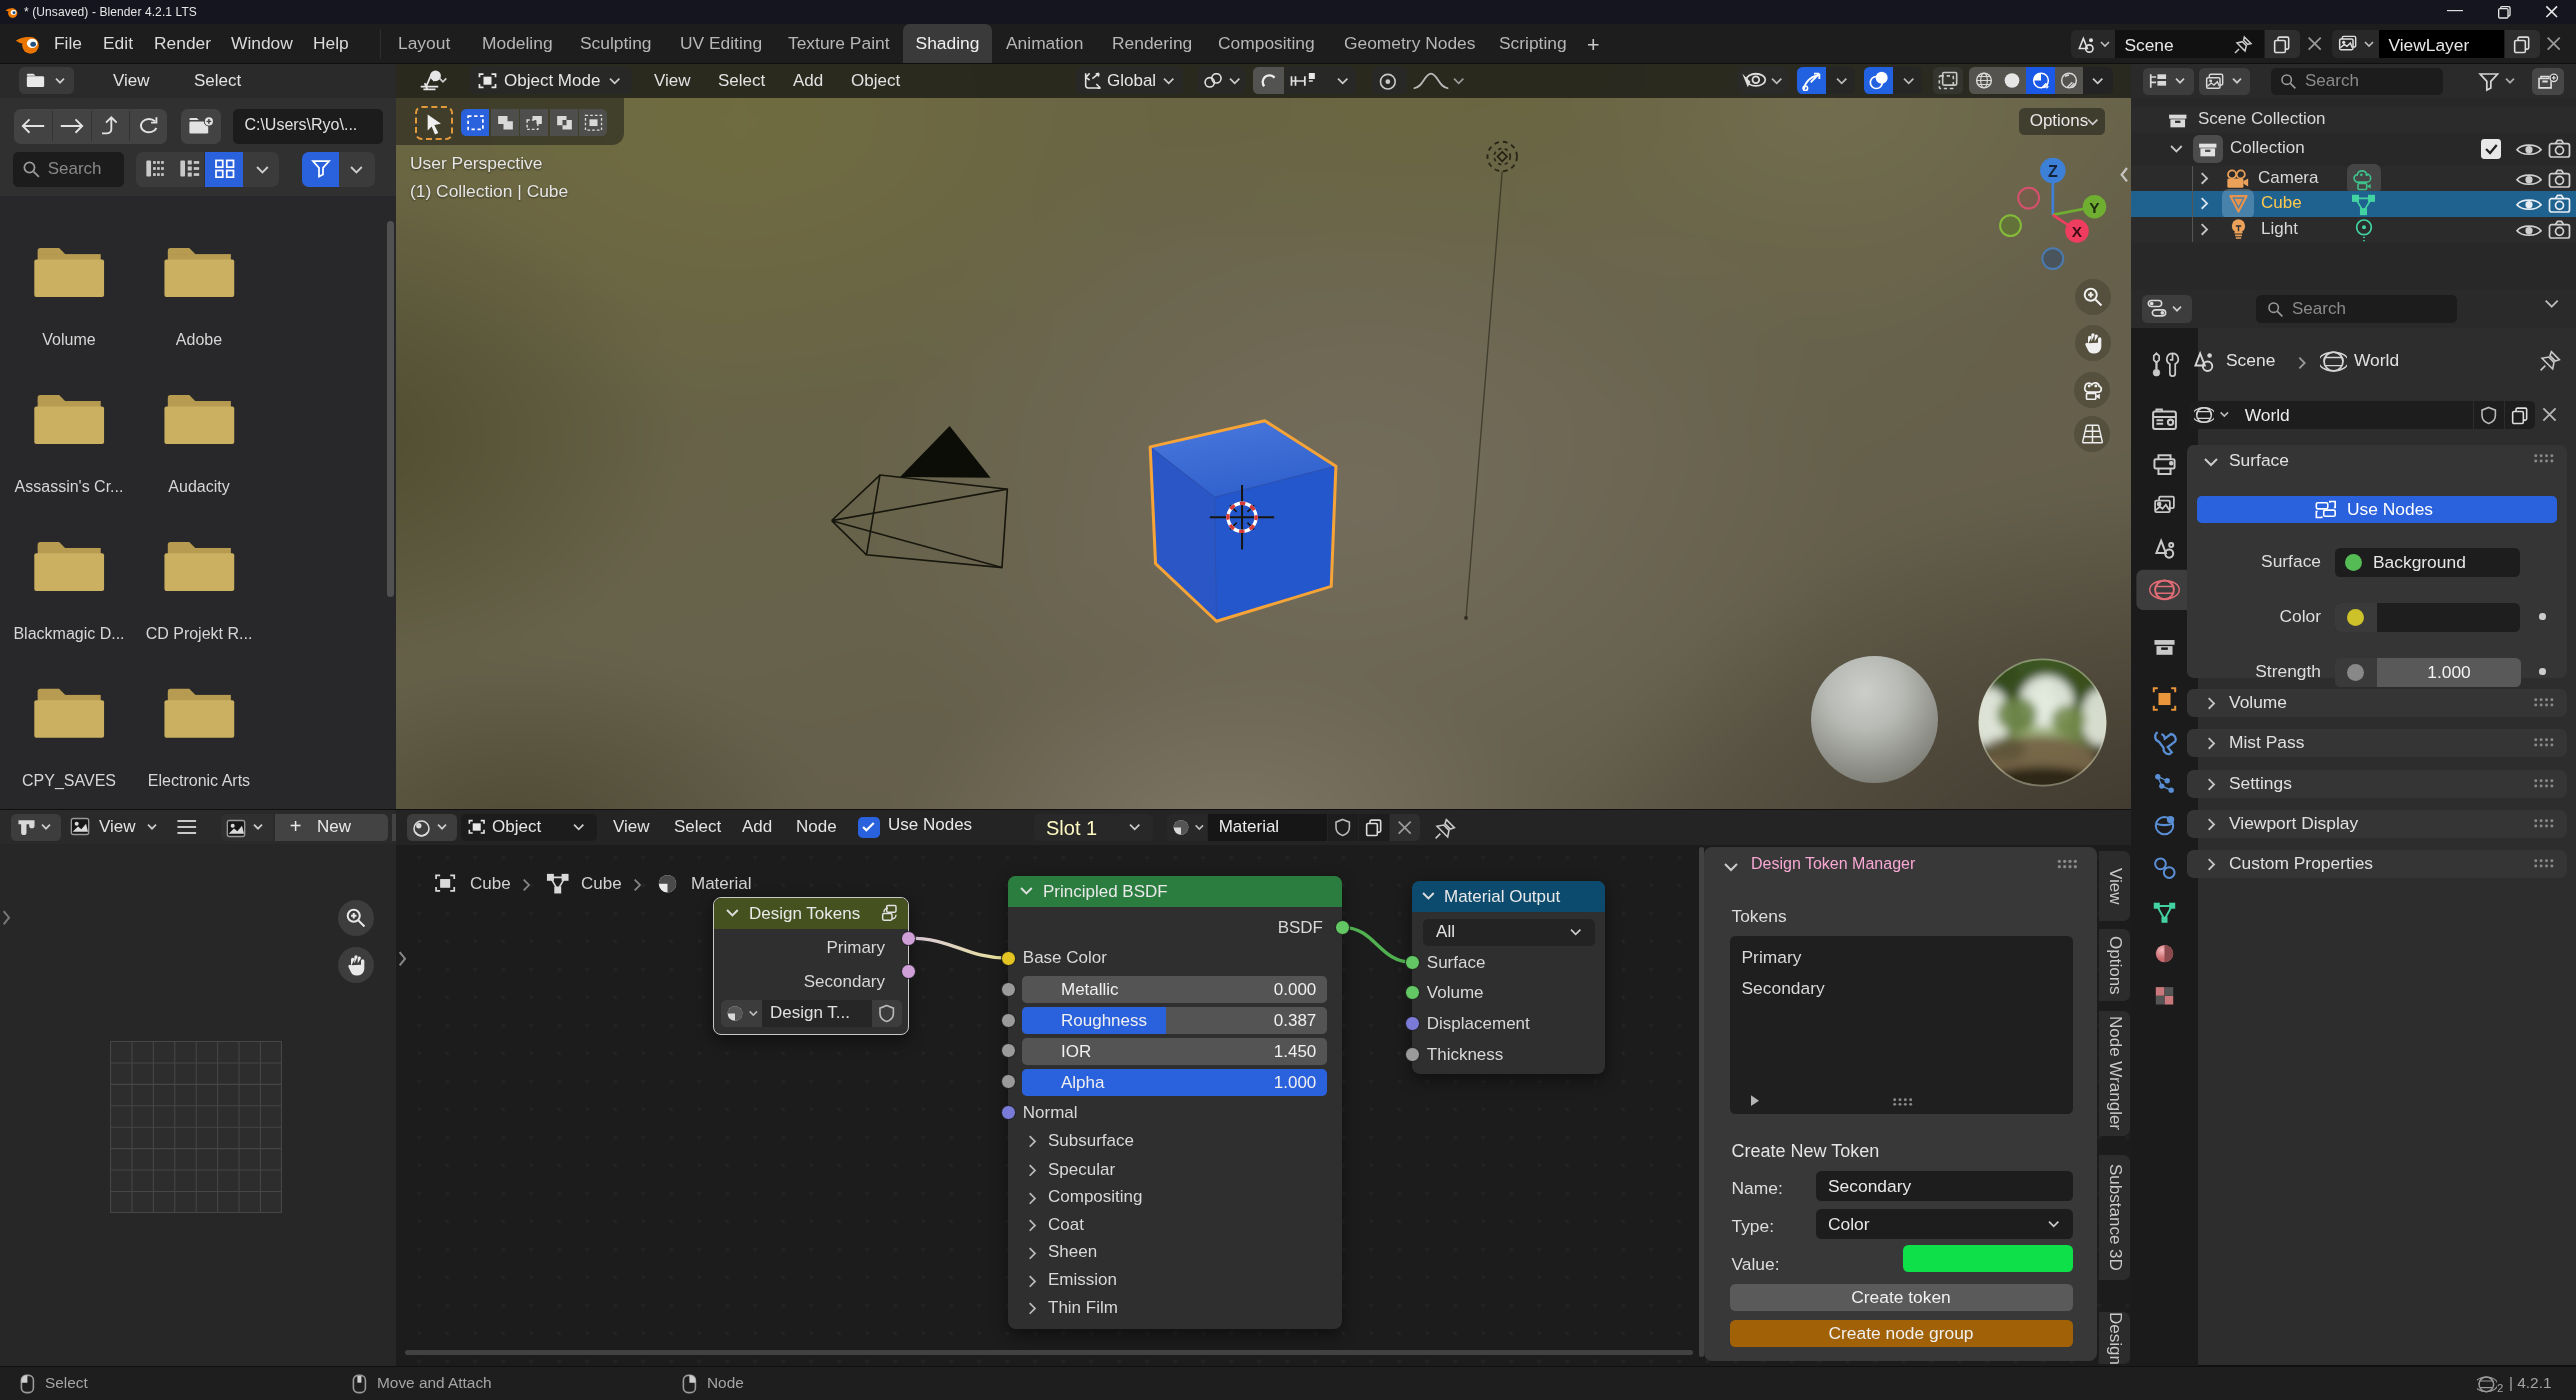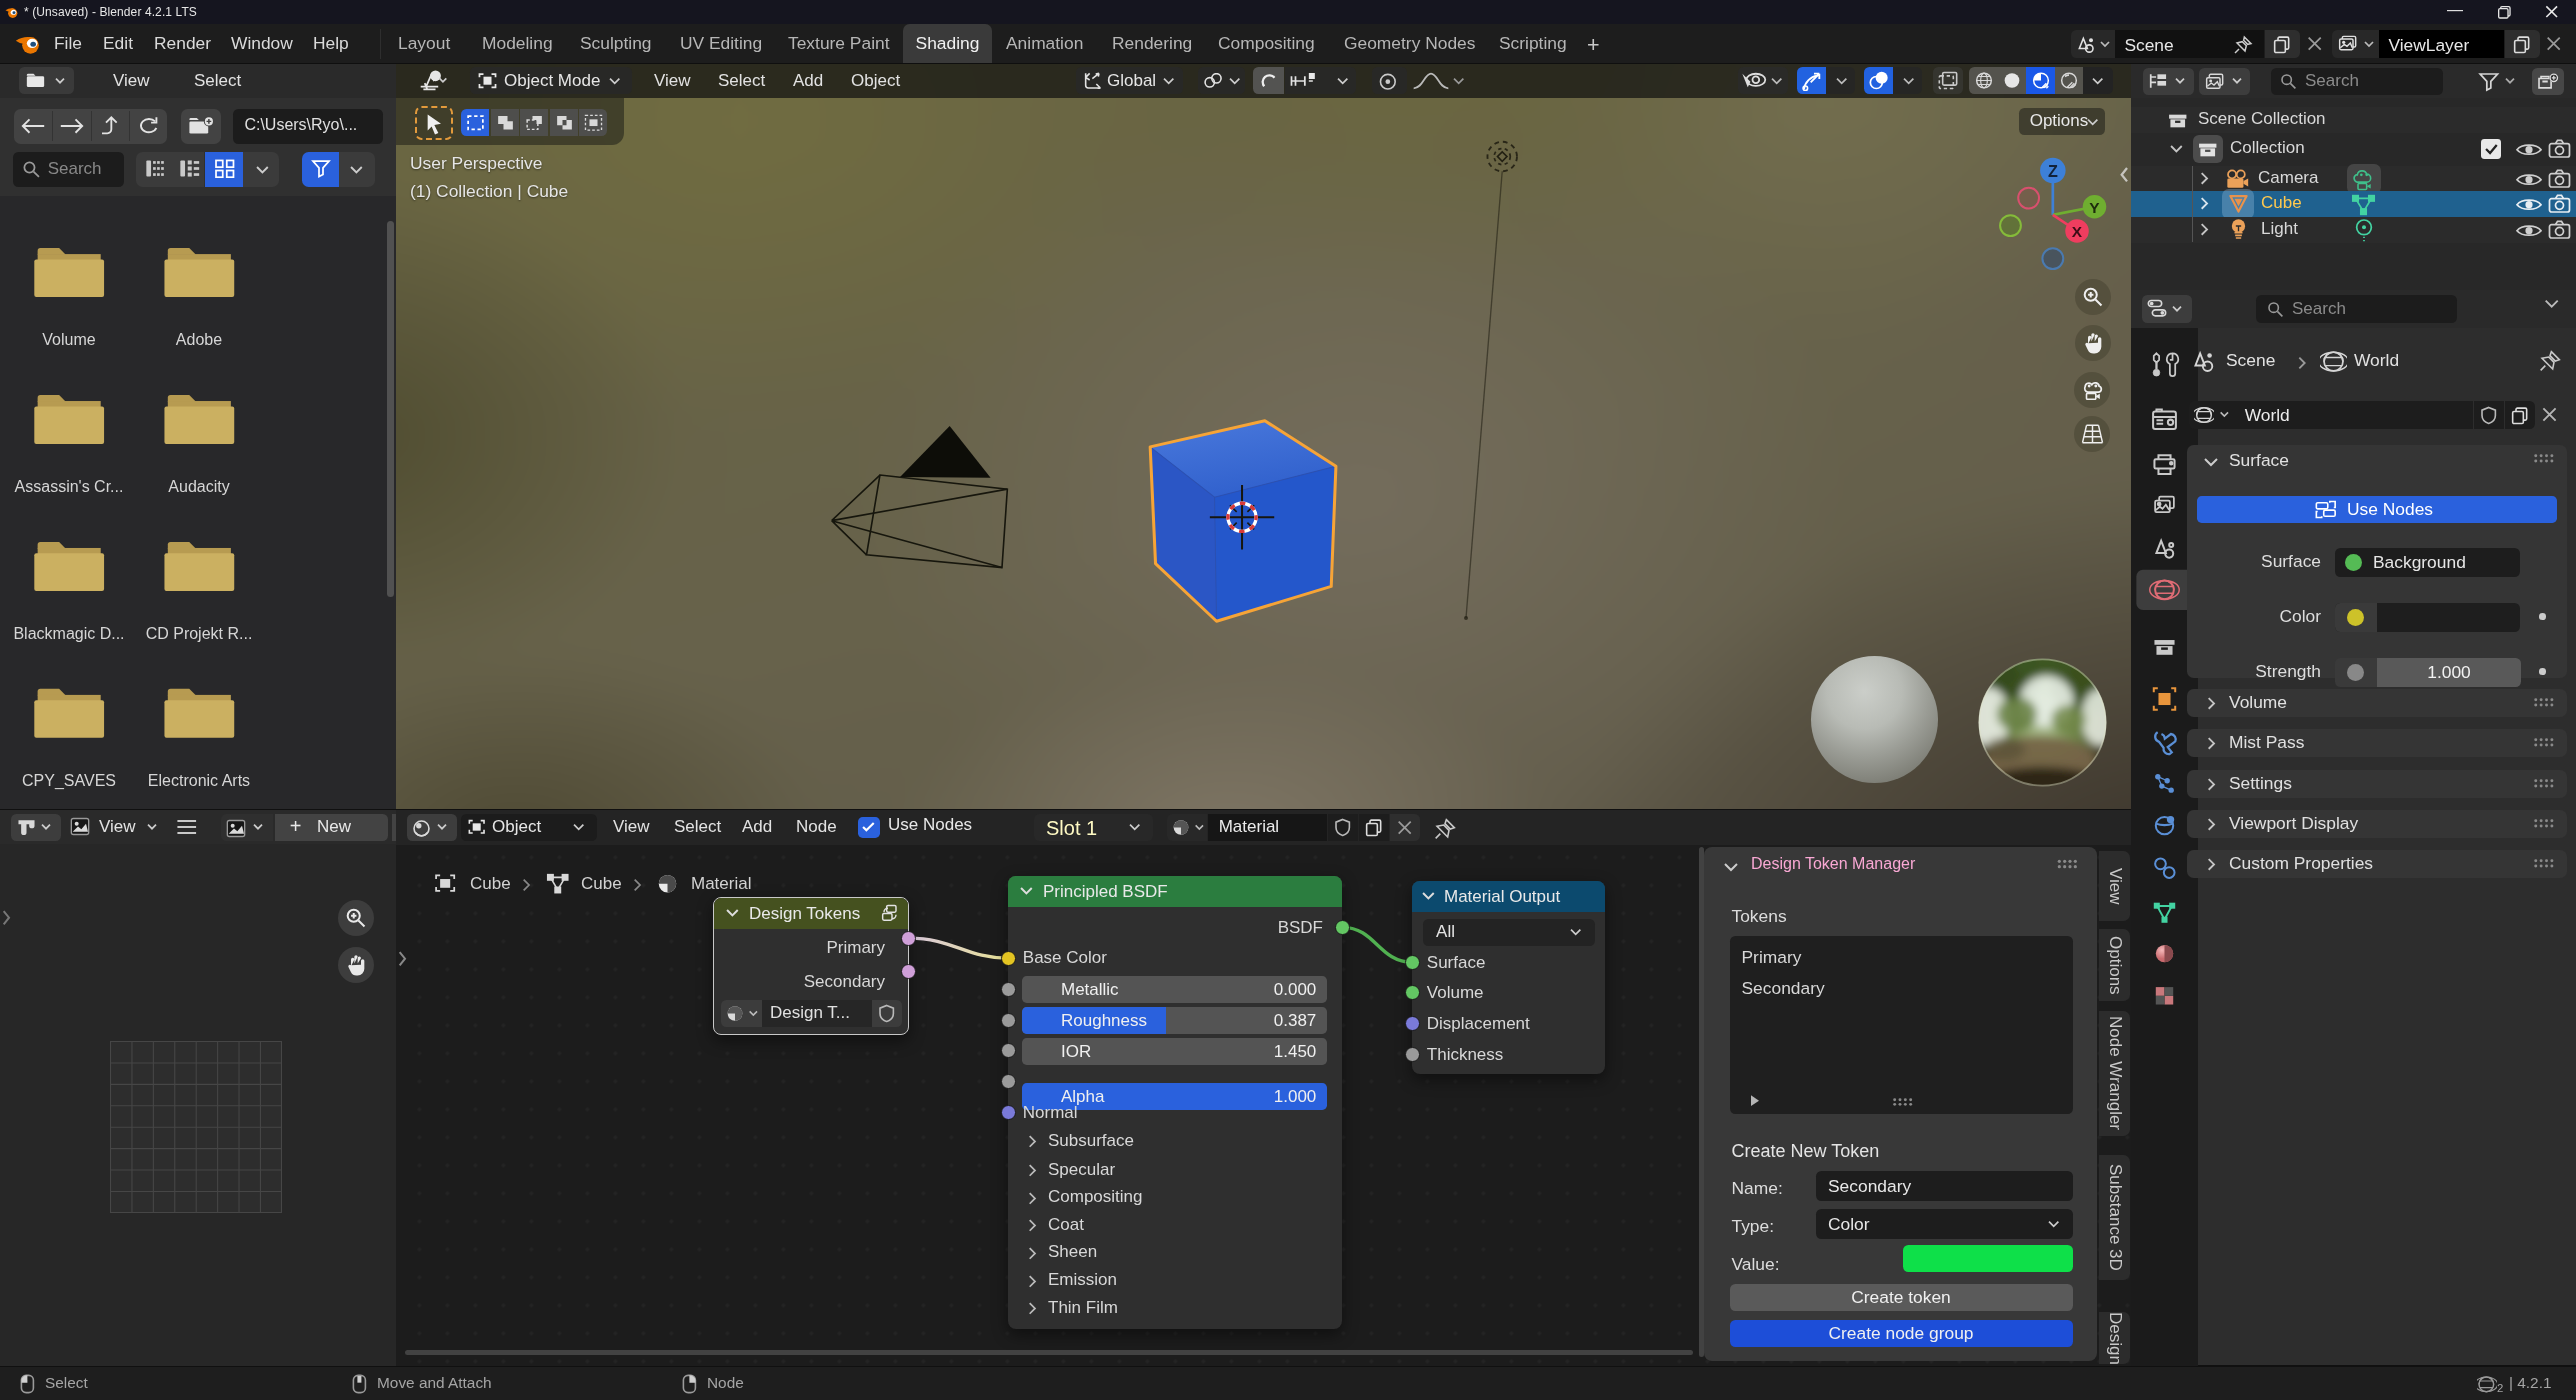--- a/index.html
+++ b/index.html
@@ -1351,21 +1351,21 @@
       </div>
     <div class="slider" style="left:14px;top:131px;width:305px;overflow:hidden">
         <div class="abs" style="left:0;top:0;width:144px;height:27px;background:#2a61dd"></div>
         <span class="abs" style="left:39px">Roughness</span>
         <span class="abs" style="right:10.7px">0.387</span>
       </div>
     <div class="slider" style="left:14px;top:162px;width:305px">
         <span class="abs" style="left:39px">IOR</span>
         <span class="abs" style="right:10.7px">1.450</span>
       </div>
-    <div class="slider" style="left:14px;top:207px;width:305px;background:#2a61dd">
+    <div class="slider" style="left:14px;top:193px;width:305px;background:#2a61dd">
         <span class="abs" style="left:39px">Alpha</span>
         <span class="abs" style="right:10.7px">1.000</span>
       </div>
     <div class="nrow" style="left:14.8px;top:227px">Normal</div>
     <div class="nrow" style="left:40px;top:255px">Subsurface</div>
     <div class="nrow" style="left:40px;top:284px">Specular</div>
     <div class="nrow" style="left:40px;top:311px">Compositing</div>
     <div class="nrow" style="left:40px;top:339px">Coat</div>
     <div class="nrow" style="left:40px;top:366px">Sheen</div>
     <div class="nrow" style="left:40px;top:394px">Emission</div>
@@ -1473,21 +1473,21 @@
       <div class="abs" style="left:12px;top:4.7px;font-size:17.4px;color:#e8e8e8">Color</div>
       <svg class="abs" style="left:231px;top:10.7px" width="13.4" height="8.7" viewBox="0 0 20 13">
           <path d="M3 2.5 L10 9.5 L17 2.5" stroke="#ccc" stroke-width="2.6" fill="none"></path>
         </svg>
     </div>
     <div class="abs" style="left:27.5px;top:407px;font-size:17.4px;color:#dcdcdc">Value:</div>
     <div class="abs" style="left:199px;top:398px;width:170px;height:27px;background:#0ee049;border-radius:5.4px"></div>
     <div class="abs" style="left:25.5px;top:437px;width:343px;height:27px;background:#5a5a5a;border-radius:5.4px">
       <div class="abs" style="left:0;top:2.7px;width:343px;font-size:17.4px;color:#f0f0f0;text-align:center">Create token</div>
     </div>
-    <div class="abs" style="left:25.5px;top:473px;width:343px;height:27px;background:#1d4ed8;border-radius:5.4px">
+    <div class="abs" style="left:25.5px;top:473px;width:343px;height:27px;background:#a16207;border-radius:5.4px">
       <div class="abs" style="left:0;top:2.7px;width:343px;font-size:17.4px;color:#f0f0f0;text-align:center">Create node group</div>
     </div>
   </div>
 
   <div class="vtab" style="top:41px;height:70px;line-height:29.5px">View</div>
   <div class="vtab" style="top:119px;height:72px;line-height:29.5px">Options</div>
   <div class="vtab" style="top:201px;height:125px;line-height:29.5px">Node Wrangler</div>
   <div class="vtab" style="top:345px;height:125px;line-height:29.5px">Substance 3D</div>
   <div class="vtab" style="top:502px;height:52px;line-height:29.5px;overflow:hidden">Design</div>
 </div>

